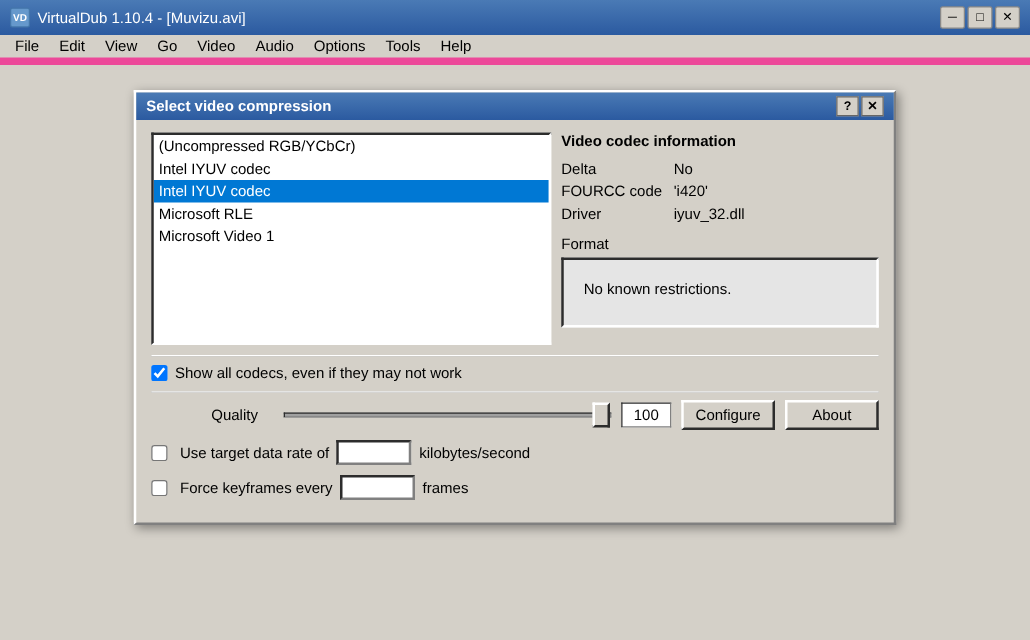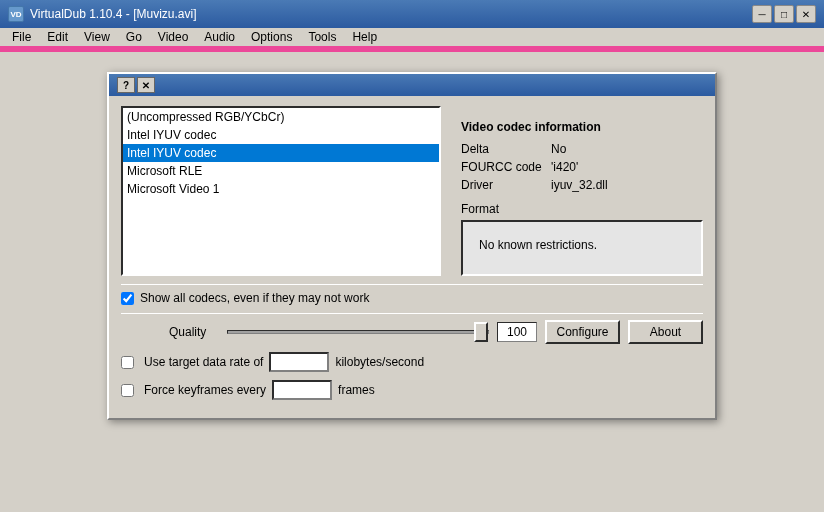--- a/index.html
+++ b/index.html
@@ -134,23 +134,22 @@
       color: #000;
       font-weight: bold;
     }
 
     .dialog-content {
       padding: 10px 12px;
     }
 
     .dialog-top {
       display: flex;
-      gap: 20px;
+      gap: 8px;
       margin-bottom: 8px;
-      align-items: flex-end;
     }
 
     
     .codec-list-container {
       width: 320px;
       height: 170px;
       background: white;
       border: 2px inset #808080;
       border-top-color: #808080;
       border-left-color: #808080;
@@ -389,20 +388,21 @@
   <span class="menu-item">Options</span>
   <span class="menu-item">Tools</span>
   <span class="menu-item">Help</span>
 </div>
 
 <div class="main-area">
   <div class="dialog-overlay">
     <div class="dialog">
 
       <div class="dialog-title-bar">
+        <span class="dialog-title-text">Select video compression</span>
         <div class="dialog-title-buttons">
           <div class="dialog-btn-help">?</div>
           <div class="dialog-btn-close">✕</div>
         </div>
       </div>
 
       <div class="dialog-content">
 
         <div class="dialog-top">
 

